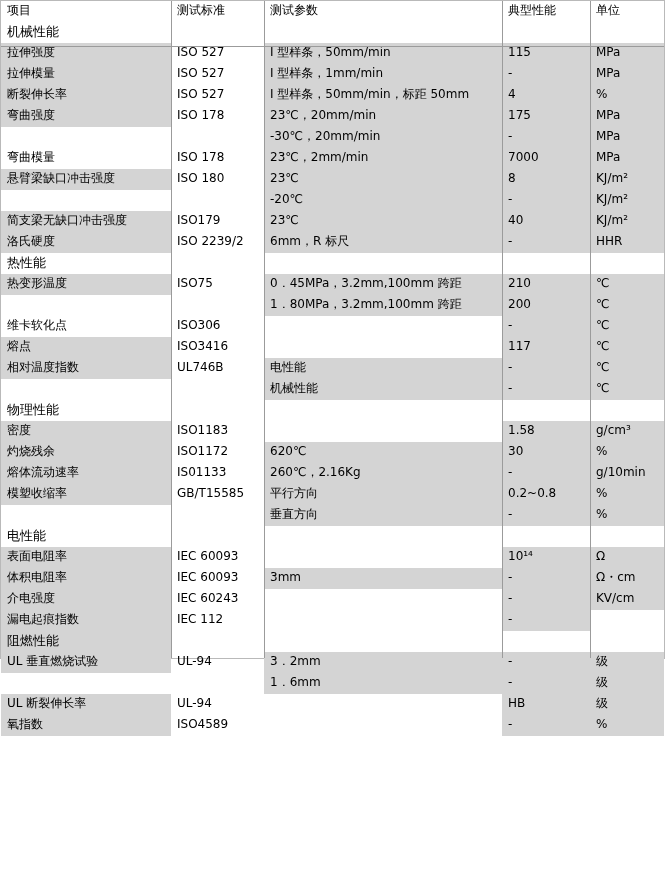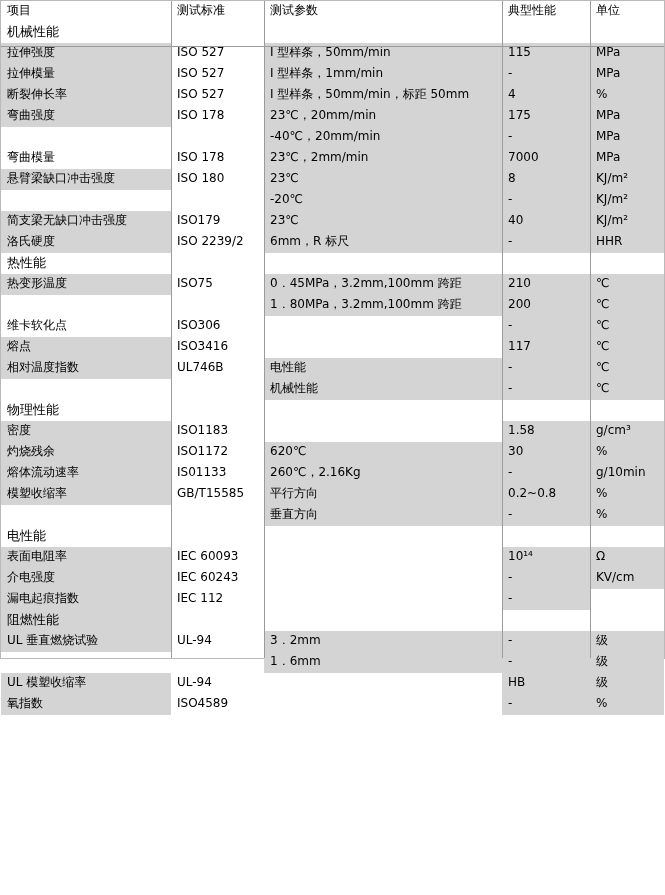--- a/index.html
+++ b/index.html
@@ -132,21 +132,21 @@
         <tr class="row">
           <td class="name shade">弯曲强度</td>
           <td class="plain">ISO 178</td>
           <td class="shade">23℃，20mm/min</td>
           <td class="shade">175</td>
           <td class="shade">MPa</td>
         </tr>
         <tr class="row">
           <td class="name plain"></td>
           <td class="plain"></td>
-          <td class="shade">-40℃，20mm/min</td>
+          <td class="shade">-30℃，20mm/min</td>
           <td class="shade">-</td>
           <td class="shade">MPa</td>
         </tr>
         <tr class="row">
           <td class="name plain">弯曲模量</td>
           <td class="plain">ISO 178</td>
           <td class="shade">23℃，2mm/min</td>
           <td class="shade">7000</td>
           <td class="shade">MPa</td>
         </tr>
@@ -277,20 +277,27 @@
           <td class="plain"></td>
         </tr>
         <tr class="row">
           <td class="name shade">表面电阻率</td>
           <td class="plain">IEC 60093</td>
           <td class="plain"></td>
           <td class="shade">10¹⁴</td>
           <td class="shade">Ω</td>
         </tr>
         <tr class="row">
+          <td class="name shade">体积电阻率</td>
+          <td class="plain">IEC 60093</td>
+          <td class="shade">3mm</td>
+          <td class="shade">-</td>
+          <td class="shade">Ω・cm</td>
+        </tr>
+        <tr class="row">
           <td class="name shade">介电强度</td>
           <td class="plain">IEC 60243</td>
           <td class="plain"></td>
           <td class="shade">-</td>
           <td class="shade">KV/cm</td>
         </tr>
         <tr class="row">
           <td class="name shade">漏电起痕指数</td>
           <td class="plain">IEC 112</td>
           <td class="plain"></td>
@@ -312,21 +319,21 @@
           <td class="shade">级</td>
         </tr>
         <tr class="row">
           <td class="name plain"></td>
           <td class="plain"></td>
           <td class="shade">1．6mm</td>
           <td class="shade">-</td>
           <td class="shade">级</td>
         </tr>
         <tr class="row">
-          <td class="name shade">UL 模塑收缩率</td>
+          <td class="name shade">UL 断裂伸长率</td>
           <td class="plain">UL-94</td>
           <td class="plain"></td>
           <td class="shade">HB</td>
           <td class="shade">级</td>
         </tr>
         <tr class="row">
           <td class="name shade">氧指数</td>
           <td class="plain">ISO4589</td>
           <td class="plain"></td>
           <td class="shade">-</td>

